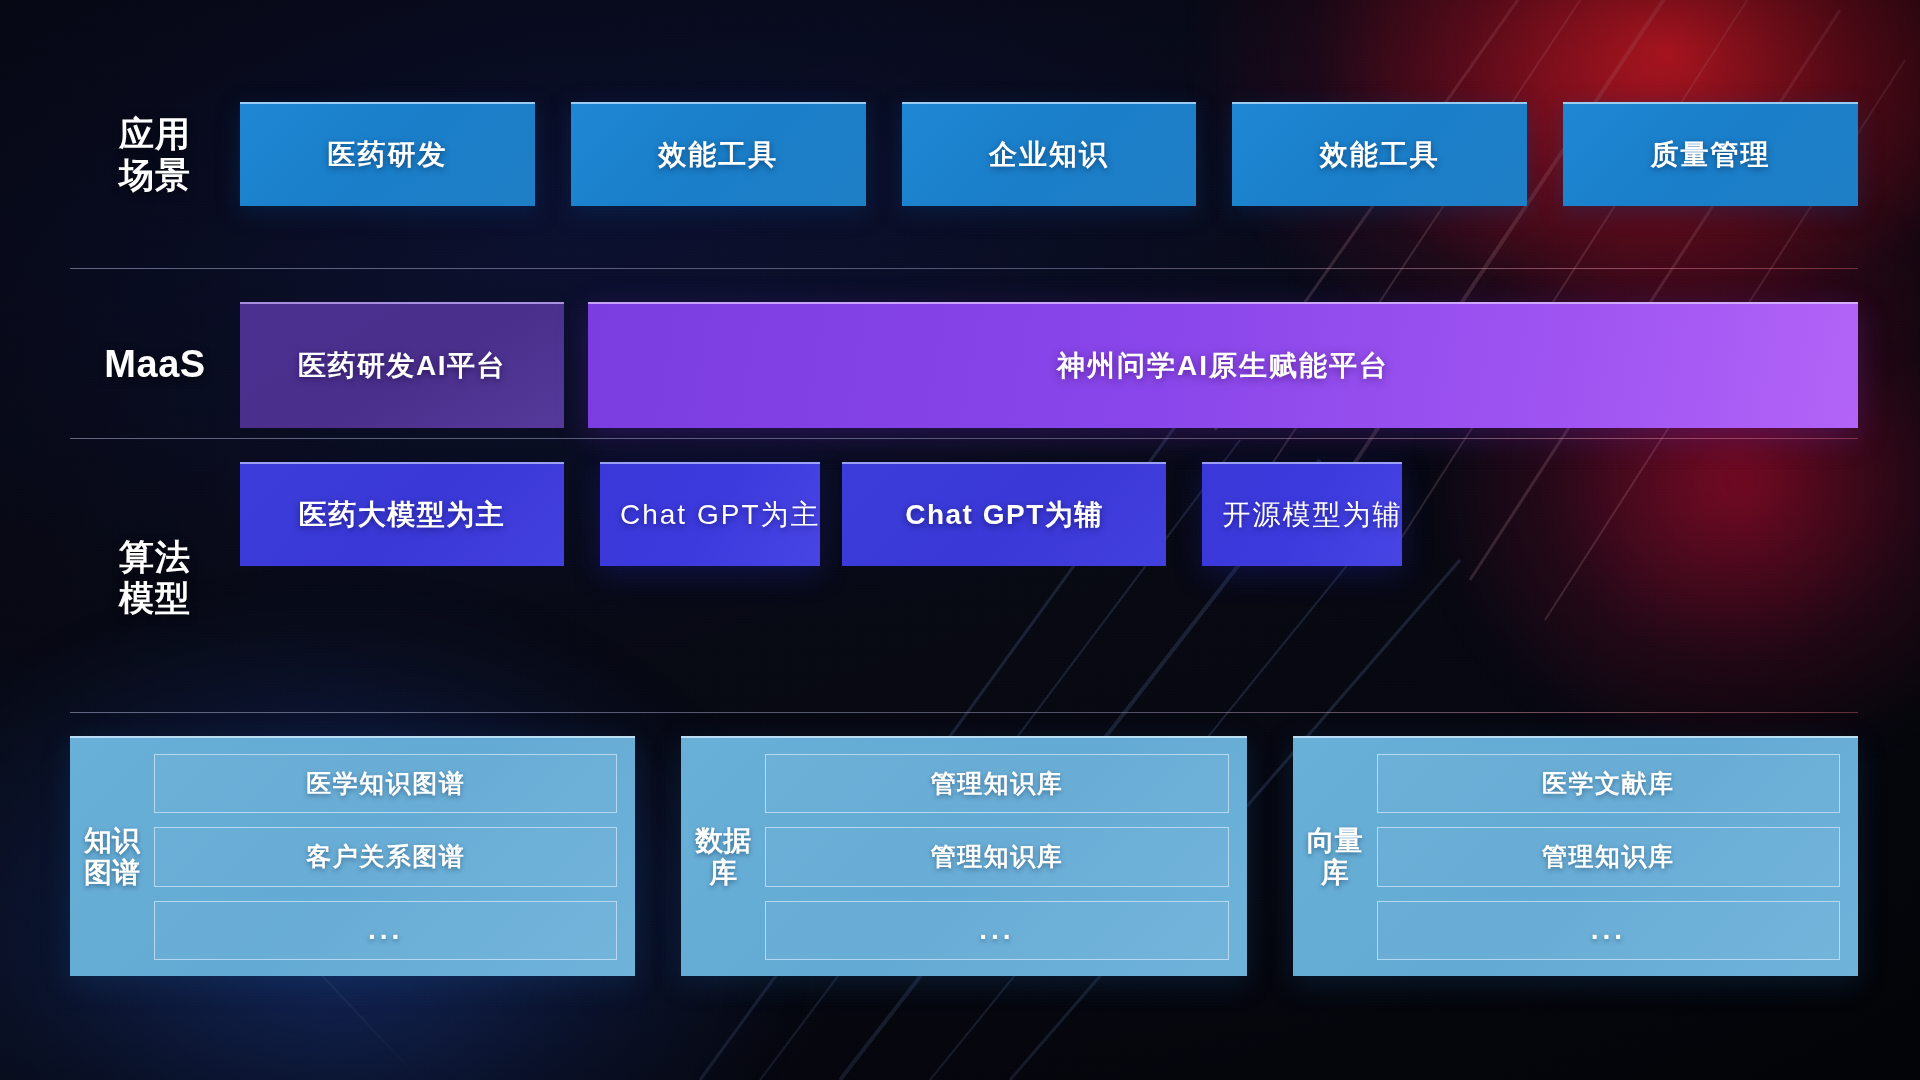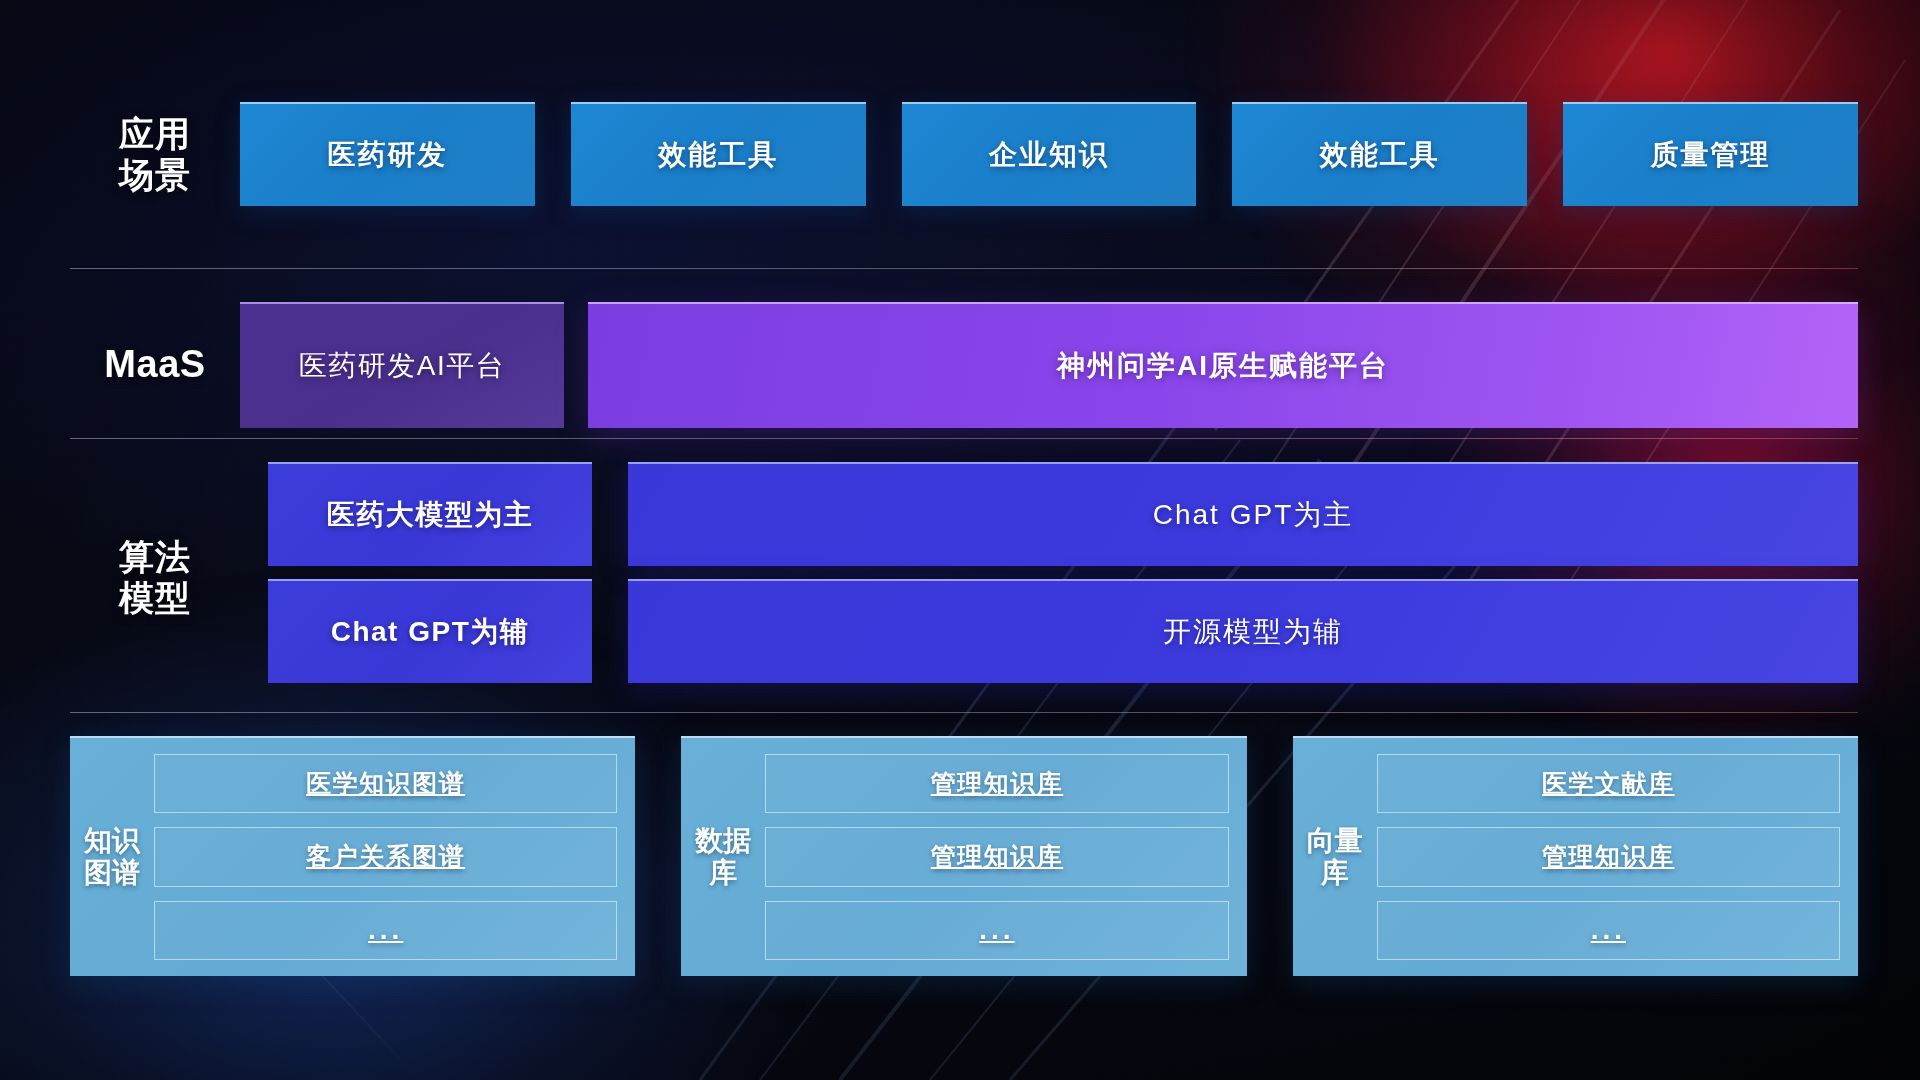--- a/index.html
+++ b/index.html
@@ -133,41 +133,41 @@
 
   
   #row-maas { top: 292px; height: 145px; }
   .maas-left {
     width: 324px;
     flex: 0 0 324px;
     height: 126px;
     background: linear-gradient(150deg, #4c3090 0%, #4a2f8c 55%, #553a9b 100%);
     border-top: 2px solid rgba(205,185,255,0.7);
     display: flex; align-items: center; justify-content: center;
-    color: #ffffff; font-size: 28px; font-weight: normal; letter-spacing: 1.5px;
+    color: #ffffff; font-size: 28px; font-weight: bold; letter-spacing: 1.5px;
     margin-right: 24px;
     text-shadow: 0 2px 6px rgba(20,0,50,0.55);
   }
   .maas-right {
     flex: 1 1 auto;
     height: 126px;
     background: linear-gradient(100deg, #7b3de0 0%, #8a46ea 45%, #a055f2 78%, #b364f7 100%);
     border-top: 2px solid rgba(222,196,255,0.75);
     display: flex; align-items: center; justify-content: center;
     color: #ffffff; font-size: 28px; font-weight: bold; letter-spacing: 2px;
     text-shadow: 0 2px 8px rgba(40,0,80,0.5);
     box-shadow: 0 8px 30px rgba(110,40,200,0.3);
   }
 
   #div-2 { top: 438px; }
 
   
   #row-algo { top: 462px; height: 230px; align-items: stretch; }
   #row-algo .row-label { display: flex; align-items: center; justify-content: center; }
-  .algo-stack { flex: 1 1 auto; display: flex; flex-direction: column; gap: 13px; margin-left: 28px; }
+  .algo-stack { flex: 1 1 auto; display: flex; flex-direction: row; gap: 22px; }
   .algo-line { display: flex; height: 104px; }
   .algo-left {
     width: 324px; flex: 0 0 324px;
     background: linear-gradient(135deg, #3b3ddb 0%, #3a38d6 55%, #4340e0 100%);
     border-top: 2px solid rgba(190,198,255,0.72);
     display: flex; align-items: center; justify-content: center;
     color: #ffffff; font-size: 28px; font-weight: bold; letter-spacing: 1.5px;
     margin-right: 36px;
     text-shadow: 0 2px 6px rgba(0,0,60,0.5);
   }
@@ -210,21 +210,20 @@
     text-shadow: 0 2px 5px rgba(0,30,60,0.45);
   }
   .know-items { flex: 1 1 auto; display: flex; flex-direction: column; gap: 14px; }
   .know-item {
     flex: 1 1 0;
     border: 1px solid rgba(226,242,253,0.62);
     display: flex; align-items: center; justify-content: center;
     color: #ffffff; font-size: 25px; font-weight: bold; letter-spacing: 1.5px;
     text-shadow: 0 2px 5px rgba(0,30,60,0.4);
     background: rgba(255,255,255,0.035);
-    text-decoration: underline;
   }
   .know-item.ellipsis { font-size: 28px; letter-spacing: 4px; }
 </style>
 </head>
 <body>
 
 <div id="stage">
 
   <div class="bg-base"></div>
   <div class="bg-blue-glow"></div>

